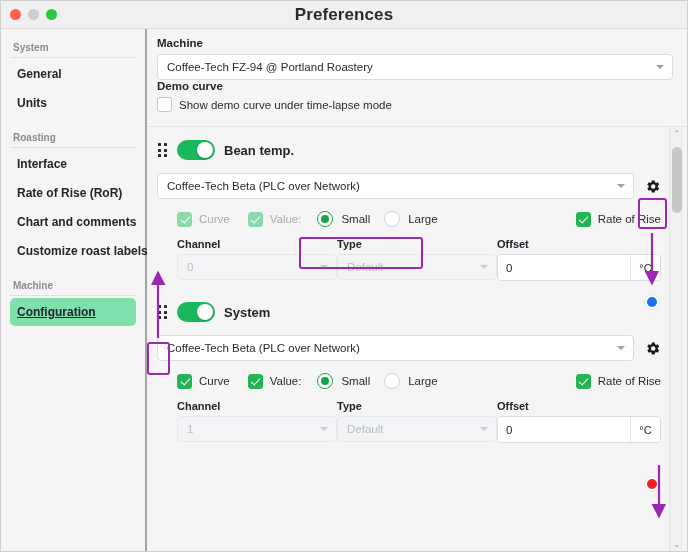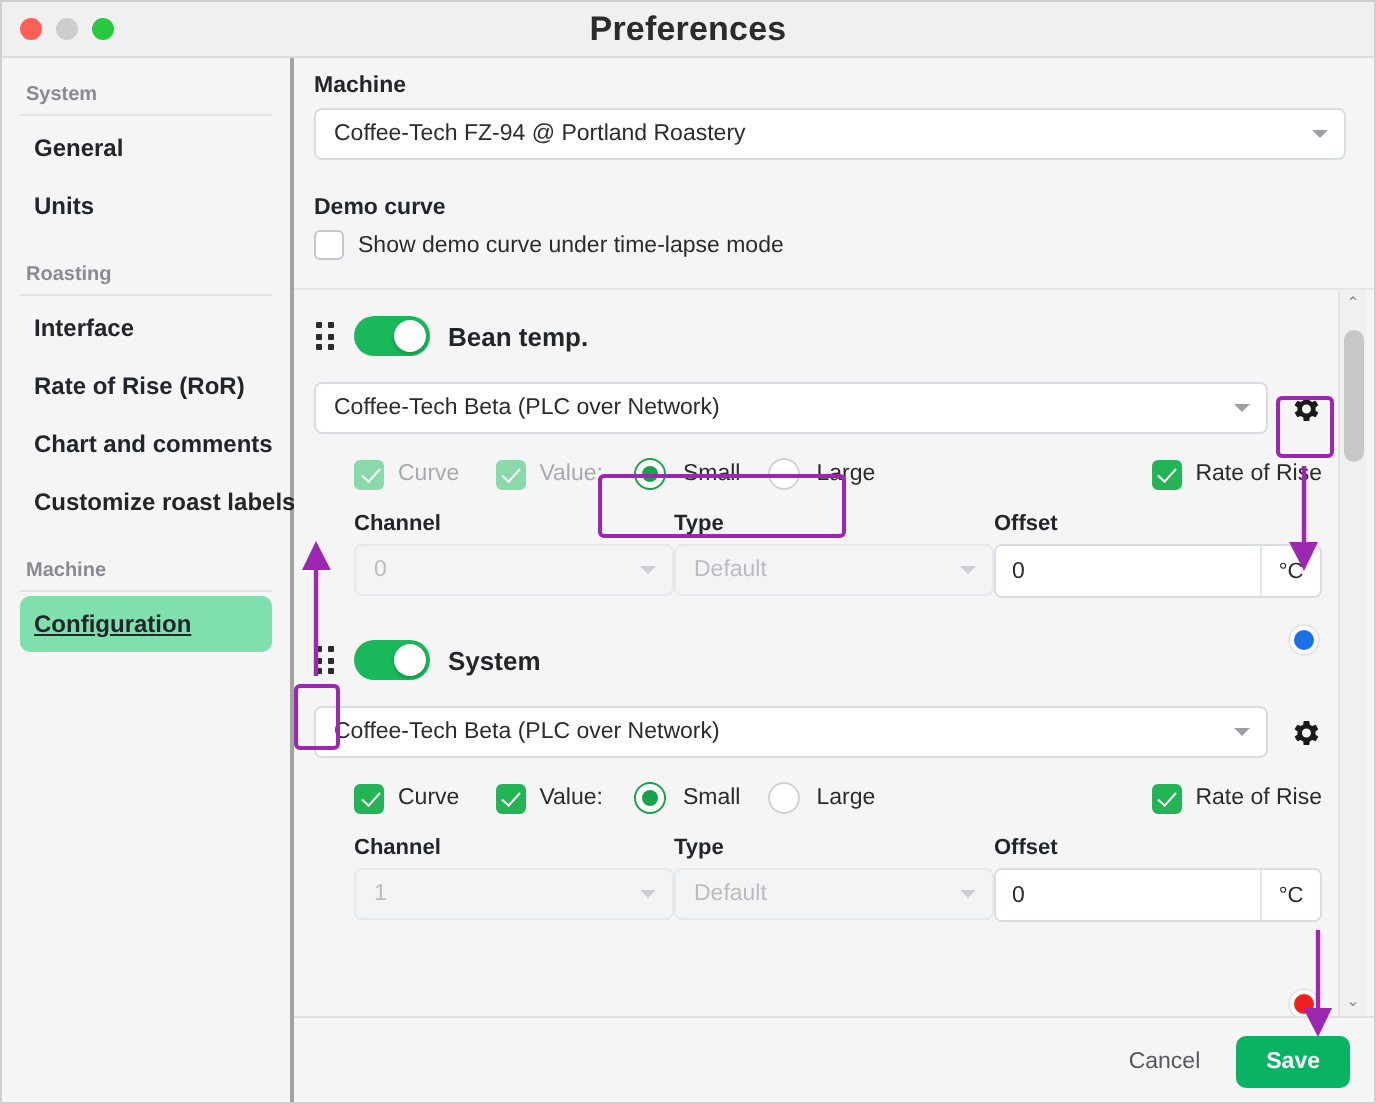--- a/index.html
+++ b/index.html
@@ -76,21 +76,21 @@
   }
   .select-box .caret {
     position: absolute; right: 8px; top: 50%; transform: translateY(-50%);
     width: 0; height: 0;
     border-left: 4px solid transparent; border-right: 4px solid transparent;
     border-top: 4px solid #9aa0a6;
   }
   .select-box.disabled { background: #f3f4f6; border-color: #e6e8eb; color: #b9bdc2; }
   .select-box.disabled .caret { border-top-color: #c9cdd2; }
 
-  .demo-block { margin-top: 18px; }
+  .demo-block { margin-top: 0; }
   .chk-row { display: flex; align-items: center; gap: 7px; }
   .checkbox {
     width: 15px; height: 15px; border-radius: 3px;
     border: 1.3px solid #c2c8cf; background: #fff; flex: 0 0 15px;
     position: relative;
   }
   .checkbox.on { background: #22b455; border-color: #22b455; }
   .checkbox.on::after {
     content: ""; position: absolute; left: 4.5px; top: 1.5px;
     width: 4px; height: 8px; border: solid #fff;
@@ -427,24 +427,20 @@
 
         <div class="scrollbar">
           <div class="sb-arrow">⌃</div>
           <div class="sb-track">
             <div class="sb-thumb"></div>
           </div>
           <div class="sb-arrow">⌄</div>
         </div>
       </div>
 
-      <div class="footer">
-        <button class="btn-cancel">Cancel</button>
-        <button class="btn-save">Save</button>
-      </div>
 
     </div>
   </div>
 
   <div class="anno-box" style="left:298px; top:236px; width:124px; height:32px;"></div>
   <div class="anno-box" style="left:637px; top:197px; width:29px; height:31px;"></div>
   <div class="anno-box" style="left:146px; top:341px; width:23px; height:33px;"></div>
 
   <svg class="anno-arrow" style="left:0; top:0;" width="688" height="552">
     <defs>

